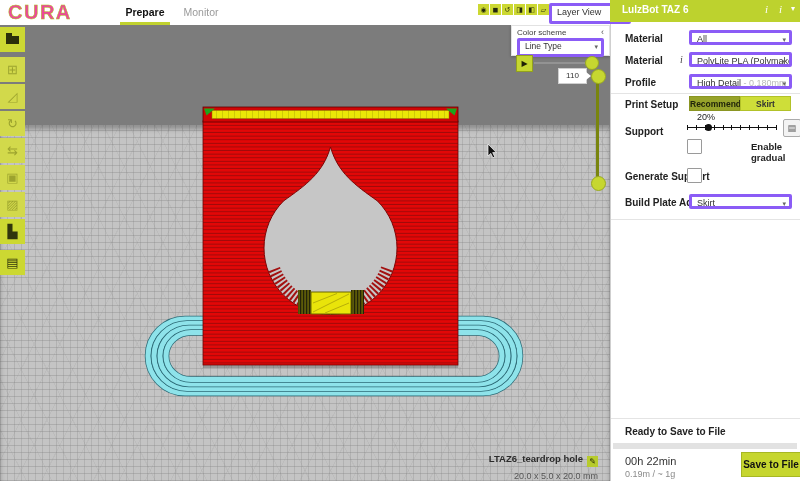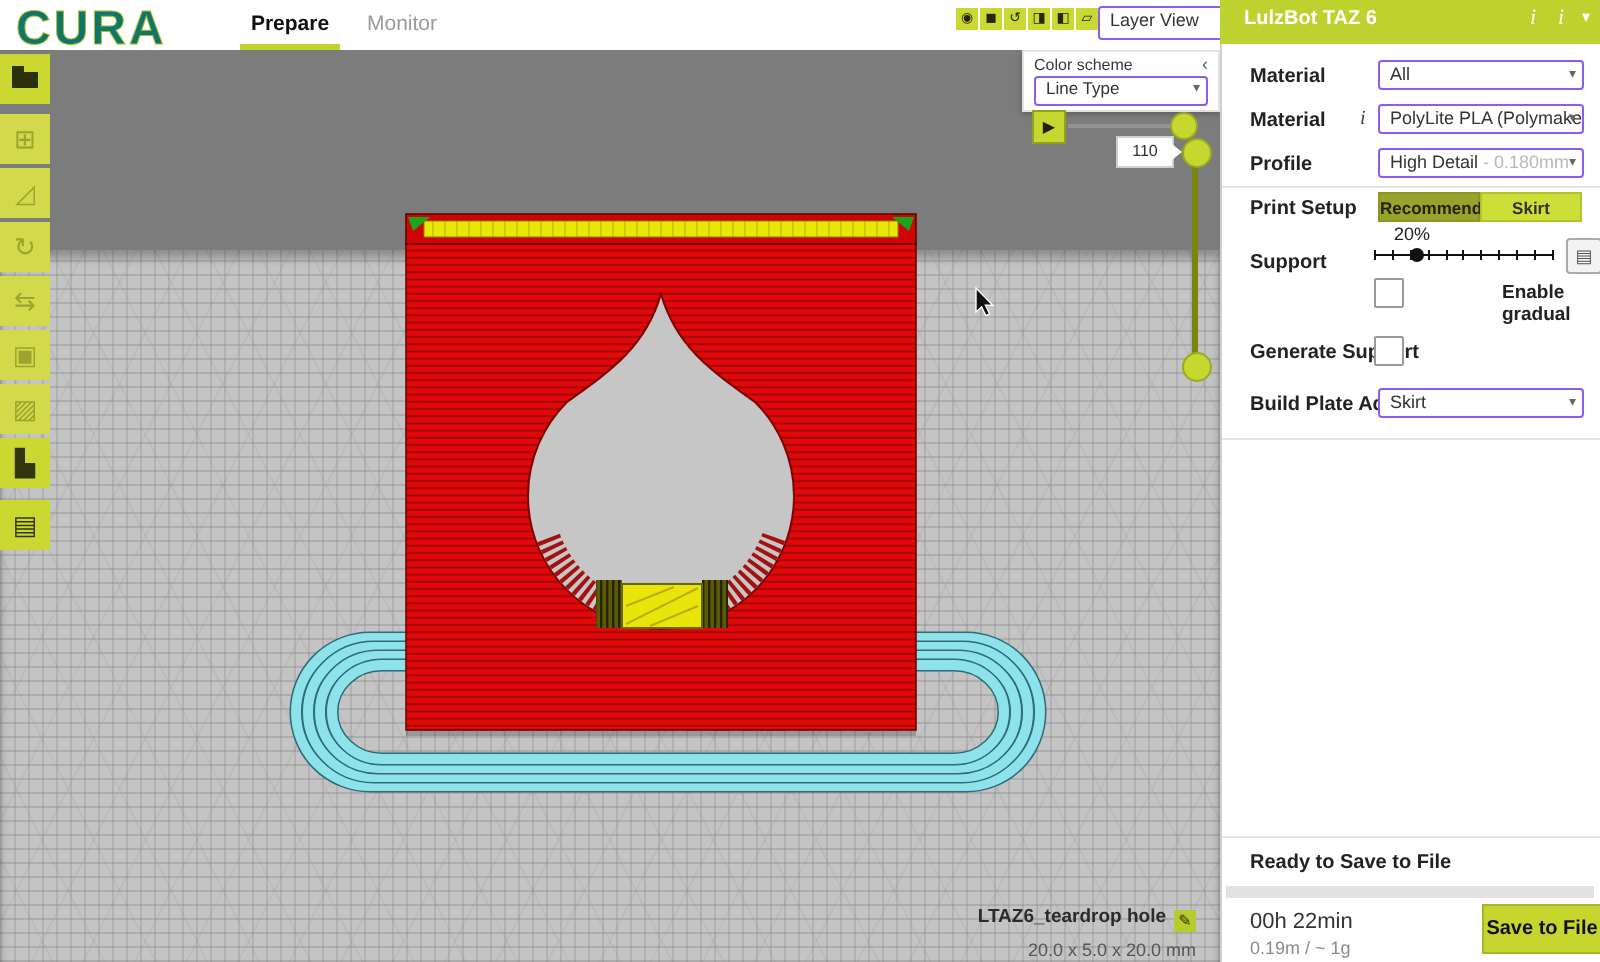--- a/index.html
+++ b/index.html
@@ -1,33 +1,33 @@
 <!DOCTYPE html>
 <html><head>
 <meta charset="utf-8">
 <style>
   html,body{margin:0;padding:0;width:800px;height:481px;overflow:hidden;
     font-family:"Liberation Sans",sans-serif;background:#fff;}
   #app{position:relative;width:800px;height:481px;}
 
   
   #topbar{position:absolute;left:0;top:0;width:610px;height:25px;background:#fff;z-index:30;}
-  #logo{position:absolute;left:8px;top:1px;font-size:24px;font-weight:800;letter-spacing:1.5px;
-    color:#0f766e;text-align:center;-webkit-text-stroke:0.5px #aebd22;}
+  #logo{position:absolute;left:8px;top:1px;font-size:20px;font-weight:800;letter-spacing:1.5px;
+    color:#ec4899;text-align:center;-webkit-text-stroke:0.5px #aebd22;}
   .tab{position:absolute;top:0;height:25px;line-height:25px;text-align:center;font-size:10.5px;margin-left:32px;}
   #tab-prepare{left:88px;width:50px;font-weight:bold;color:#111;}
   #tab-prepare .underline{position:absolute;left:0;bottom:0;width:100%;height:3px;background:#c1d22f;}
   #tab-monitor{left:144px;width:50px;color:#9a9a9a;}
   #view-toolbar{position:absolute;left:478px;top:4px;display:flex;gap:1px;}
   .view-btn{width:11px;height:11px;background:#ccd832;color:#23270c;font-size:7px;line-height:11px;
     text-align:center;overflow:hidden;}
   #layerview-dd{position:absolute;left:549px;top:3px;width:59px;height:15px;}
 
   
-  .dd{position:relative;background:#fff;border:1px solid #8b5cf6;border-radius:2px;
+  .dd{position:relative;background:#fff;border:3px solid #8b5cf6;border-radius:2px;
     font-size:9px;color:#333;line-height:13px;padding:0 12px 0 5px;white-space:nowrap;overflow:hidden;}
   .dd::after{content:"▾";position:absolute;right:3px;top:0;font-size:7px;color:#666;}
   .dd .muted{color:#b9b9b9;}
 
   
   #machine-header{position:absolute;left:610px;top:0;width:190px;height:22px;background:#bdd22e;z-index:31;}
   #machine-name{position:absolute;left:12px;top:4px;font-size:10px;font-weight:bold;color:#fff;}
   .hdr-i{position:absolute;top:3px;color:#fff;font-family:"Liberation Serif",serif;
     font-style:italic;font-size:11px;}
   #machine-caret{position:absolute;right:5px;top:4px;color:#fff;font-size:8px;}

